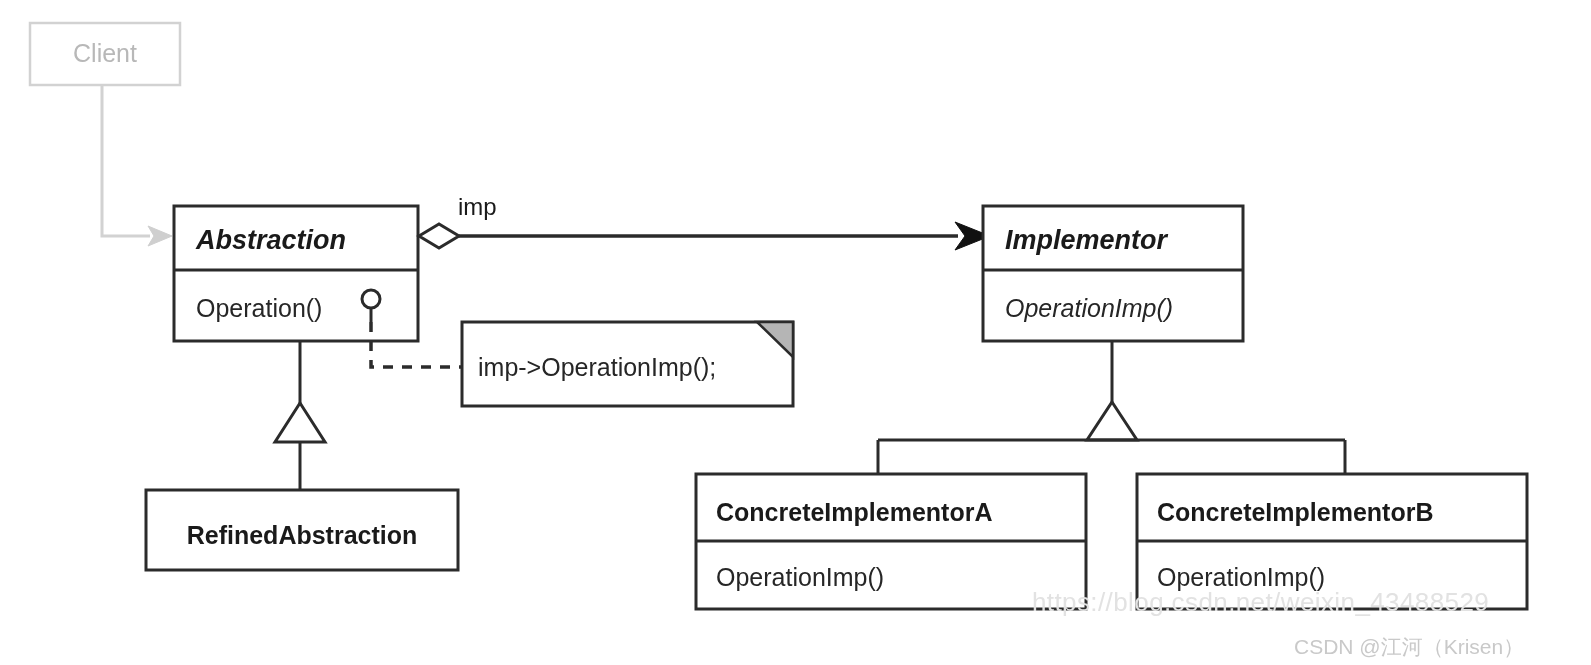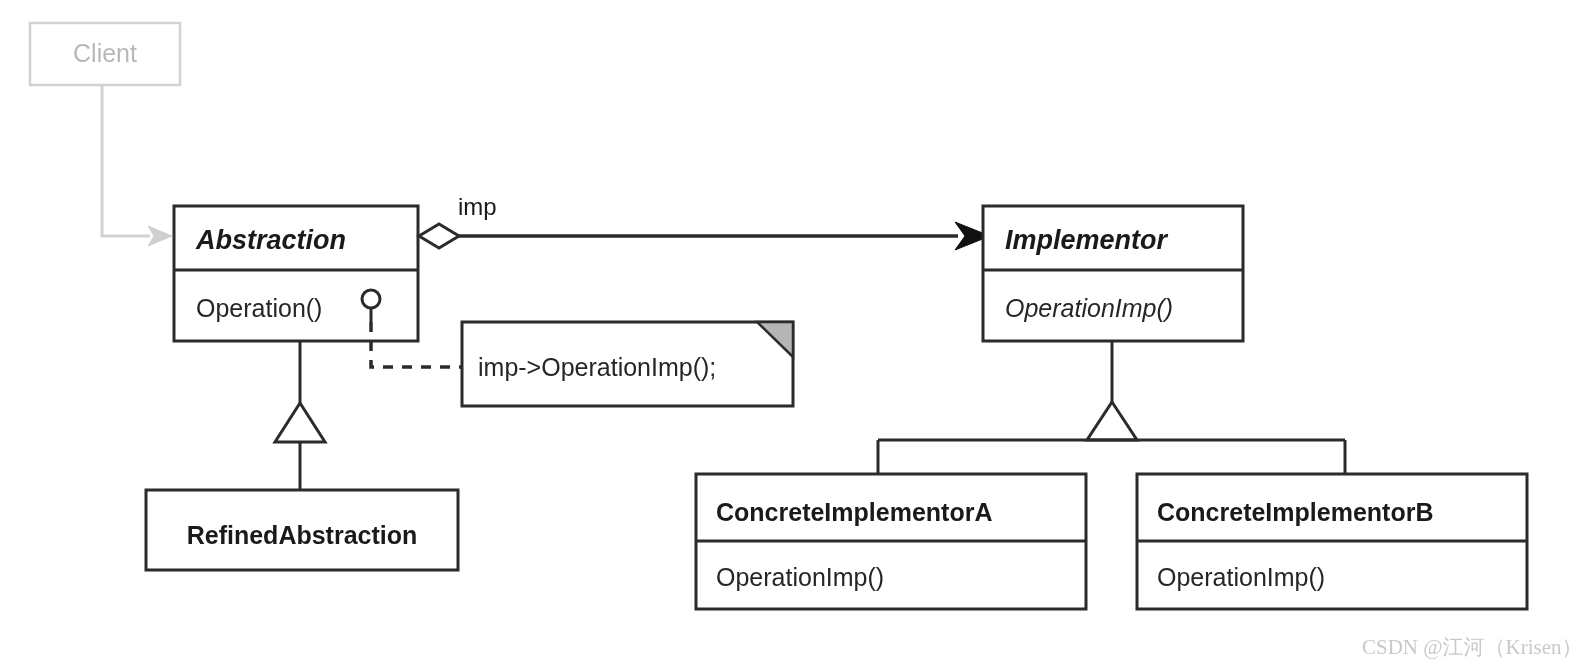--- a/index.html
+++ b/index.html
@@ -136,23 +136,23 @@
     top: 587px;
     font-family: "Liberation Sans", sans-serif;
     font-size: 26px;
     color: #e2e2e2;
     white-space: nowrap;
     letter-spacing: 0.4px;
     pointer-events: none;
   }
   #author-watermark {
     position: absolute;
-    left: 1362px;
+    left: 1294px;
     top: 633px;
-    font-family: Liberation Serif, serif;
+    font-family: Liberation Sans, sans-serif;
     font-size: 21px;
     color: #c9c9c9;
     white-space: nowrap;
     pointer-events: none;
   }
 </style>
 </head>
 <body>
 
 <div id="canvas">
@@ -230,15 +230,16 @@
 
     <g>
       <rect x="1137" y="474" width="390" height="135" class="box-line"></rect>
       <line x1="1137" y1="541" x2="1527" y2="541" class="divider"></line>
       <text x="1157" y="521" class="cls-name-concrete">ConcreteImplementorB</text>
       <text x="1157" y="586" class="cls-op-plain">OperationImp()</text>
     </g>
 
   </svg>
 
+  <div id="url-watermark">https://blog.csdn.net/weixin_43488529</div>
   <div id="author-watermark">CSDN @江河（Krisen）</div>
 
 </div>
 
 </body></html>

